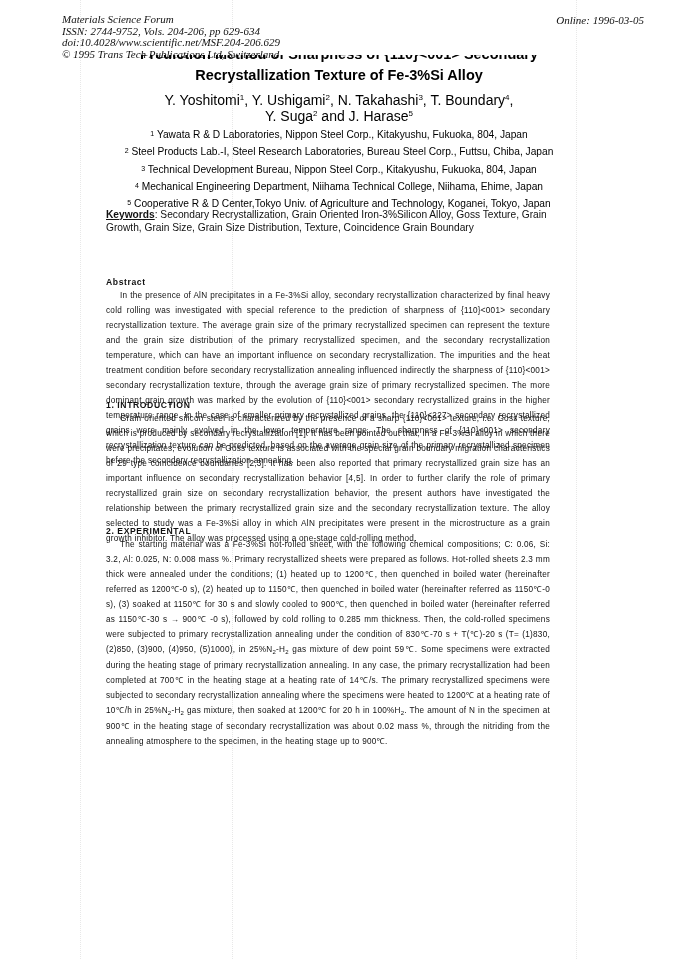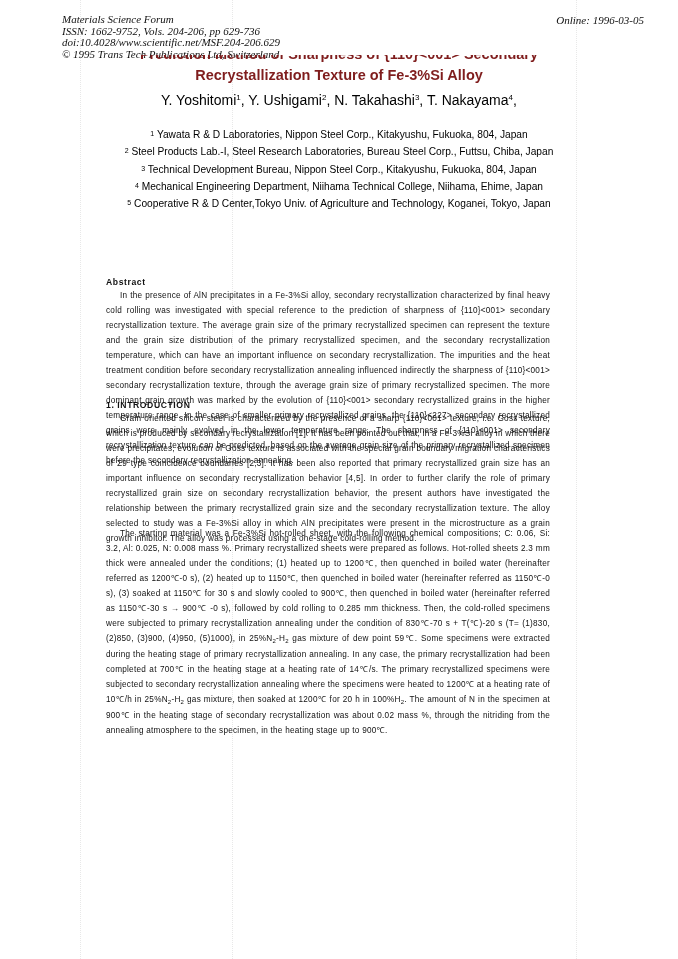--- a/index.html
+++ b/index.html
@@ -3,21 +3,21 @@
   <meta charset="utf-8">
   <style>
     html, body { margin: 0; padding: 0; background: #ffffff; }
     body { width: 678px; height: 959px; position: relative; overflow: hidden; color: #000; }
     .page { position: absolute; left: 0; top: 0; width: 678px; height: 959px; }
 
     .hdr { position: absolute; left: 62px; top: 14px; font-family: "Liberation Serif", serif; font-style: italic; font-size: 11px; line-height: 11.5px; color: #111; }
     .hdr div { white-space: nowrap; }
     .hdr-right { position: absolute; right: 34px; top: 14px; font-family: "Liberation Serif", serif; font-style: italic; font-size: 11px; color: #111; text-align: center; }
 
-    .title { position: absolute; left: 0; width: 678px; text-align: center; font-family: "Liberation Sans", sans-serif; font-weight: bold; font-size: 14.5px; color: #7f1d1d; }
+    .title { position: absolute; left: 0; width: 678px; text-align: center; font-family: "Liberation Sans", sans-serif; font-weight: bold; font-size: 14.5px; color: #000000; }
     .title.l1 { top: 55px; height: 11px; overflow: hidden; line-height: 10px; }
     .title.l1 span { display: inline-block; transform: translateY(-6px); }
     .title.l2 { top: 67px; }
 
     .authors { position: absolute; left: 0; width: 678px; text-align: center; font-family: "Liberation Sans", sans-serif; font-size: 14px; line-height: 16px; }
     .authors.a1 { top: 92px; }
     .authors.a2 { top: 108px; }
     sup { font-size: 8px; vertical-align: top; position: relative; top: -2px; }
 
     .affs { position: absolute; left: 0; top: 126px; width: 678px; text-align: center; font-family: "Liberation Sans", sans-serif; font-size: 10.2px; line-height: 17.3px; }
@@ -42,52 +42,59 @@
 <body>
 
 <div class="page">
 
   <div class="wm" style="left:80px"></div>
   <div class="wm" style="left:232px"></div>
   <div class="wm" style="left:576px"></div>
 
   <div class="hdr">
     <div>Materials Science Forum</div>
-    <div>ISSN: 1662-9752, Vols. 204-206, pp 629-736</div>
+    <div>ISSN: 2744-9752, Vols. 204-206, pp 629-634</div>
     <div>doi:10.4028/www.scientific.net/MSF.204-206.629</div>
     <div>© 1995 Trans Tech Publications Ltd, Switzerland</div>
   </div>
   <div class="hdr-right">Online: 1996-03-05</div>
 
   <div class="title l1"><span>Prediction Method of Sharpness of {110}&lt;001&gt; Secondary</span></div>
   <div class="title l2">Recrystallization Texture of Fe-3%Si Alloy</div>
 
   <div class="authors a1">
     <span>Y. Yoshitomi</span><sup>1</sup><span>, </span>
     <span>Y. Ushigami</span><sup>2</sup><span>, </span>
     <span>N. Takahashi</span><sup>3</sup><span>, </span>
-    <span>T. Nakayama</span><sup>4</sup><span>,</span>
+    <span>T. Boundary</span><sup>4</sup><span>,</span>
+  </div>
+  <div class="authors a2">
+    <span>Y. Suga</span><sup>2</sup><span> and </span><span>J. Harase</span><sup>5</sup>
   </div>
 
   <div class="affs">
     <div><sup>1</sup><span> Yawata R &amp; D Laboratories, Nippon Steel Corp., Kitakyushu, Fukuoka, 804, Japan</span></div>
     <div><sup>2</sup><span> Steel Products Lab.-I, Steel Research Laboratories, Bureau Steel Corp., Futtsu, Chiba, Japan</span></div>
     <div><sup>3</sup><span> Technical Development Bureau, Nippon Steel Corp., Kitakyushu, Fukuoka, 804, Japan</span></div>
     <div><sup>4</sup><span> Mechanical Engineering Department, Niihama Technical College, Niihama, Ehime, Japan</span></div>
     <div><sup>5</sup><span> Cooperative R &amp; D Center,Tokyo Univ. of Agriculture and Technology, Koganei, Tokyo, Japan</span></div>
   </div>
 
+  <div class="body kw">
+    <b>Keywords</b><span>: Secondary Recrystallization, Grain Oriented Iron-3%Silicon Alloy, Goss Texture, Grain Growth, Grain Size, Grain Size Distribution, Texture, Coincidence Grain Boundary</span>
+  </div>
 
   <div class="body abstract">
     <h3 class="sec-h">Abstract</h3>
     <p class="para"><span class="ind"></span><span>In the presence of AlN precipitates in a Fe-3%Si alloy, secondary recrystallization characterized by final heavy cold rolling was investigated with special reference to the prediction of sharpness of {110}&lt;001&gt; secondary recrystallization texture.  The average grain size of the primary recrystallized specimen can represent the texture and the grain size distribution of the primary recrystallized specimen, and the secondary recrystallization temperature, which can have an important influence on secondary recrystallization.  The impurities and the heat treatment condition before secondary recrystallization annealing influenced indirectly the sharpness of {110}&lt;001&gt; secondary recrystallization texture, through the average grain size of primary recrystallized specimen.  The more dominant grain growth was marked by the evolution of {110}&lt;001&gt; secondary recrystallized grains in the higher temperature range.  In the case of smaller primary recrystallized grains, the {110}&lt;227&gt; secondary recrystallized grains were mainly evolved in the lower temperature range.  The sharpness of {110}&lt;001&gt; secondary recrystallization texture can be predicted, based on the average grain size of the primary recrystallized specimen before the secondary recrystallization annealing.</span></p>
   </div>
 
   <div class="body intro">
     <h3 class="sec-h">1. INTRODUCTION</h3>
     <p class="para"><span class="ind"></span><span>Grain oriented silicon steel is characterized by the presence of a sharp {110}&lt;001&gt; texture, i.e. Goss texture, which is produced by secondary recrystallization [1].  It has been pointed out that, in a Fe-3%Si alloy in which there were precipitates, evolution of Goss texture is associated with the special grain boundary migration characteristics of Σ9 type coincidence boundaries [2,3].  It has been also reported that primary recrystallized grain size has an important influence on secondary recrystallization behavior [4,5].  In order to further clarify the role of primary recrystallized grain size on secondary recrystallization behavior, the present authors have investigated the relationship between the primary recrystallized grain size and the secondary recrystallization texture.  The alloy selected to study was a Fe-3%Si alloy in which AlN precipitates were present in the microstructure as a grain growth inhibitor.  The alloy was processed using a one-stage cold-rolling method.</span></p>
   </div>
 
   <div class="body exp">
+    <h3 class="sec-h">2. EXPERIMENTAL</h3>
     <p class="para"><span class="ind"></span><span>The starting material was a Fe-3%Si hot-rolled sheet, with the following chemical compositions; C: 0.06, Si: 3.2, Al: 0.025, N: 0.008 mass %.  Primary recrystallized sheets were prepared as follows. Hot-rolled sheets 2.3 mm thick were annealed under the conditions; (1) heated up to 1200℃, then quenched in boiled water (hereinafter referred as 1200℃-0 s), (2) heated up to 1150℃, then quenched in boiled water (hereinafter referred as 1150℃-0 s), (3) soaked at 1150℃ for 30 s and slowly cooled to 900℃, then quenched in boiled water (hereinafter referred as 1150℃-30 s → 900℃ -0 s), followed by cold rolling to 0.285 mm thickness.  Then, the cold-rolled specimens were subjected to primary recrystallization annealing under the condition of 830℃-70 s + T(℃)-20 s (T= (1)830, (2)850, (3)900, (4)950, (5)1000), in 25%N</span><sub>2</sub><span>-H</span><sub>2</sub><span> gas mixture of dew point 59℃.  Some specimens were extracted during the heating stage of primary recrystallization annealing.  In any case, the primary recrystallization had been completed at 700℃ in the heating stage at a heating rate of 14℃/s.  The primary recrystallized specimens were subjected to secondary recrystallization annealing where the specimens were heated to 1200℃ at a heating rate of 10℃/h in 25%N</span><sub>2</sub><span>-H</span><sub>2</sub><span> gas mixture, then soaked at 1200℃ for 20 h in 100%H</span><sub>2</sub><span>.  The amount of N in the specimen at 900℃ in the heating stage of secondary recrystallization was about 0.02 mass %, through the nitriding from the annealing atmosphere to the specimen, in the heating stage up to 900℃.</span></p>
   </div>
 
 </div>
 
 </body></html>

